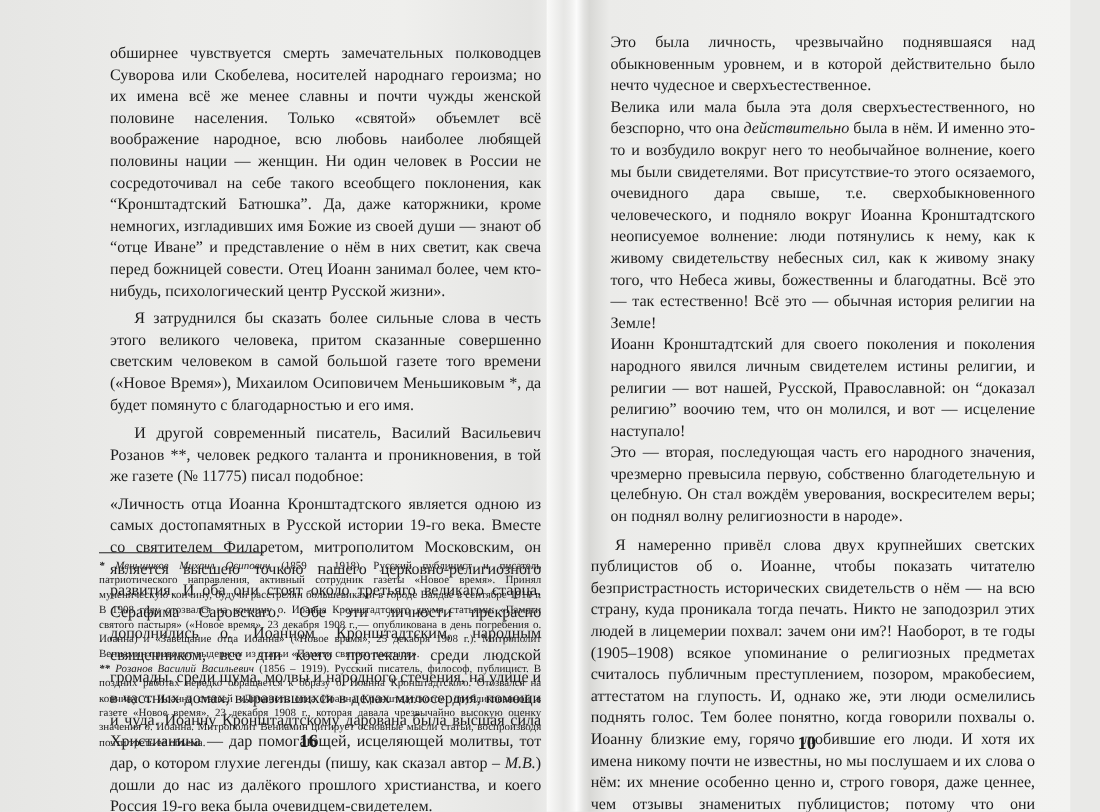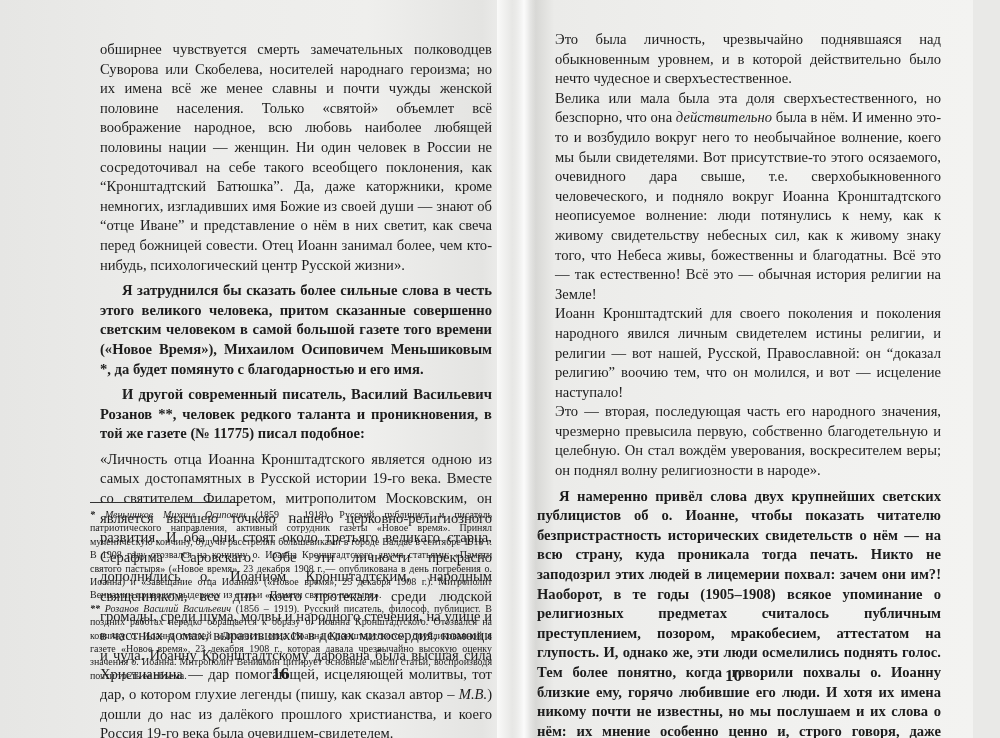--- a/index.html
+++ b/index.html
@@ -22,21 +22,21 @@
     background: linear-gradient(90deg, #fafaf9 0%, #e2e2e0 4%, #d2d2cf 7%, #ebebe9 12%, #f1f1ef 60%, #f3f3f1 100%);
   }
   .gutter {
     position: absolute; left: 512px; top: 0; width: 24px; height: 738px;
     background: linear-gradient(90deg, rgba(0,0,0,0) 0%, rgba(255,255,255,0.9) 50%, rgba(0,0,0,0) 100%);
   }
   .text-block { position: absolute; font-size: 14.6px; line-height: 19.6px; }
   .left-body { left: 100px; top: 40px; width: 392px; }
   .right-body { left: 40px; top: 30px; width: 404px; }
   p { margin: 0; text-align: justify; }
-  .indent { text-indent: 22px; font-weight: bold; }
+  .indent { text-indent: 22px; }
   .para-gap { margin-top: 6px; }
   .quote { padding-left: 0; }
   em { font-style: italic; }
   .footnote-rule {
     position: absolute; left: 90px; top: 502px; width: 150px; height: 1px; background: #333;
   }
   .footnotes {
     position: absolute; left: 90px; top: 508px; width: 402px;
     font-size: 10px; line-height: 13.4px; color: #222;
   }

